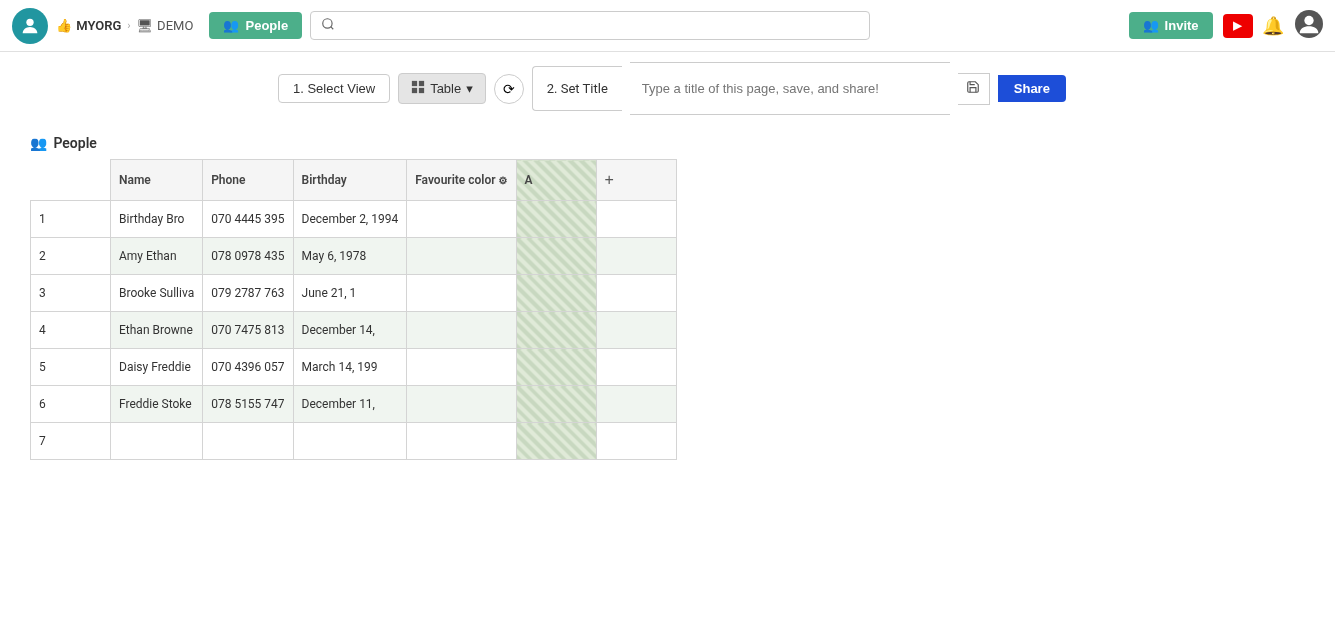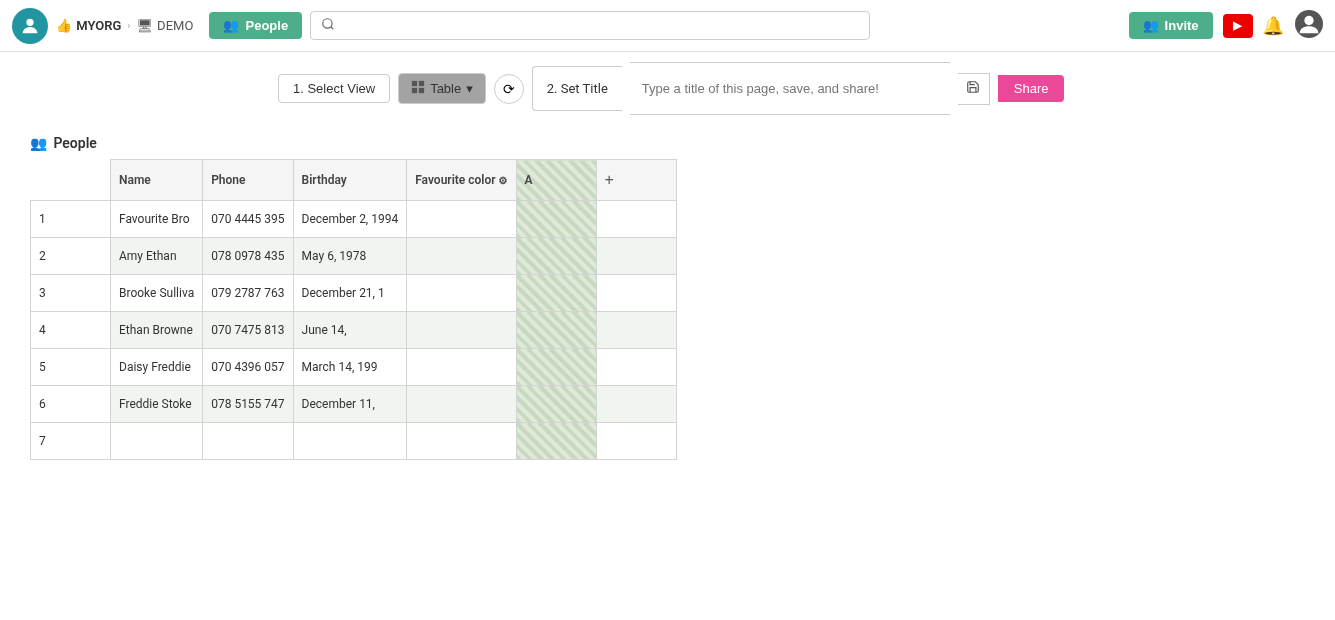--- a/index.html
+++ b/index.html
@@ -51,21 +51,21 @@
     
     .toolbar {
       display: flex; align-items: center; gap: 8px;
       padding: 10px 0 10px 278px;
     }
     .select-view-btn {
       background: white; border: 1px solid #ccc; border-radius: 4px;
       padding: 6px 14px; font-size: 13px; cursor: pointer; color: #333;
     }
     .table-btn {
-      background: #a3a3a3; border: 1px solid #ccc; border-radius: 4px;
+      background: #e5e5e5; border: 1px solid #ccc; border-radius: 4px;
       padding: 6px 12px; font-size: 13px; cursor: pointer; color: #333;
       display: flex; align-items: center; gap: 5px;
     }
     .refresh-btn {
       background: white; border: 1px solid #ccc; border-radius: 50%;
       width: 30px; height: 30px; display: flex; align-items: center; justify-content: center;
       cursor: pointer; font-size: 14px;
     }
     .set-title-label {
       background: white; border: 1px solid #ccc; border-radius: 4px 0 0 4px;
@@ -74,22 +74,22 @@
     .title-input {
       border: 1px solid #ccc; border-left: none; border-right: none;
       padding: 18px 12px; font-size: 13px; color: #999; width: 320px; outline: none;
     }
     .save-icon-btn {
       background: white; border: 1px solid #ccc; border-left: none; border-radius: 0;
       width: 32px; height: 32px; display: flex; align-items: center; justify-content: center;
       cursor: pointer;
     }
     .share-btn {
-      background: #ec4899; color: white; border: none; border-radius: 0 4px 4px 0;
-      padding: 6px 16px; font-size: 13px; font-weight: 400; cursor: pointer;
+      background: #1d4ed8; color: white; border: none; border-radius: 0 4px 4px 0;
+      padding: 6px 16px; font-size: 13px; font-weight: 700; cursor: pointer;
     }
 
     
     .content { padding: 10px 30px; }
     .table-title {
       display: flex; align-items: center; gap: 6px;
       font-weight: 600; font-size: 14px; color: #333; margin-bottom: 8px;
     }
 
     
@@ -244,50 +244,50 @@
           </th>
           <th class="col-a">A</th>
           <th class="col-plus">
             <button class="col-plus-btn">+</button>
           </th>
         </tr>
       </thead>
       <tbody id="table-body">
       <tr>
             <td class="row-num">1</td>
-            <td>Favourite Bro</td>
+            <td>Birthday Bro</td>
             <td>070 4445 395</td>
             <td>December 2, 1994</td>
             <td></td>
             <td class="col-a"></td>
             <td></td>
           </tr>
           <tr>
             <td class="row-num">2</td>
             <td>Amy Ethan</td>
             <td>078 0978 435</td>
             <td>May 6, 1978</td>
             <td></td>
             <td class="col-a"></td>
             <td></td>
           </tr>
           <tr>
             <td class="row-num">3</td>
             <td>Brooke Sulliva</td>
             <td>079 2787 763</td>
-            <td>December 21, 1</td>
+            <td>June 21, 1</td>
             <td></td>
             <td class="col-a"></td>
             <td></td>
           </tr>
           <tr>
             <td class="row-num">4</td>
             <td>Ethan Browne</td>
             <td>070 7475 813</td>
-            <td>June 14,</td>
+            <td>December 14,</td>
             <td></td>
             <td class="col-a"></td>
             <td></td>
           </tr>
           <tr>
             <td class="row-num">5</td>
             <td>Daisy Freddie</td>
             <td>070 4396 057</td>
             <td>March 14, 199</td>
             <td></td>

